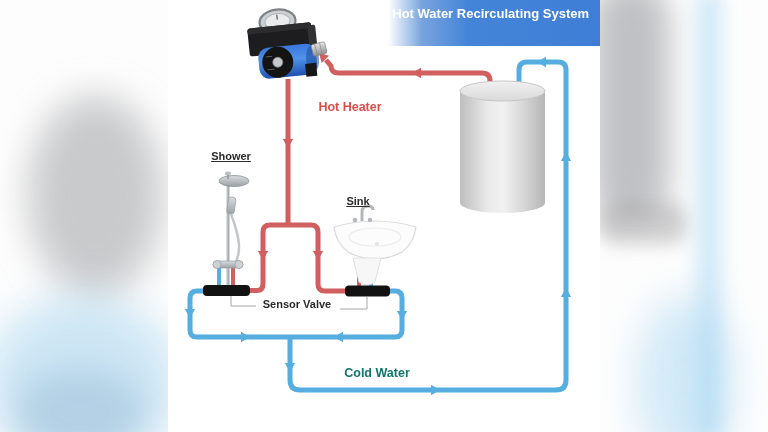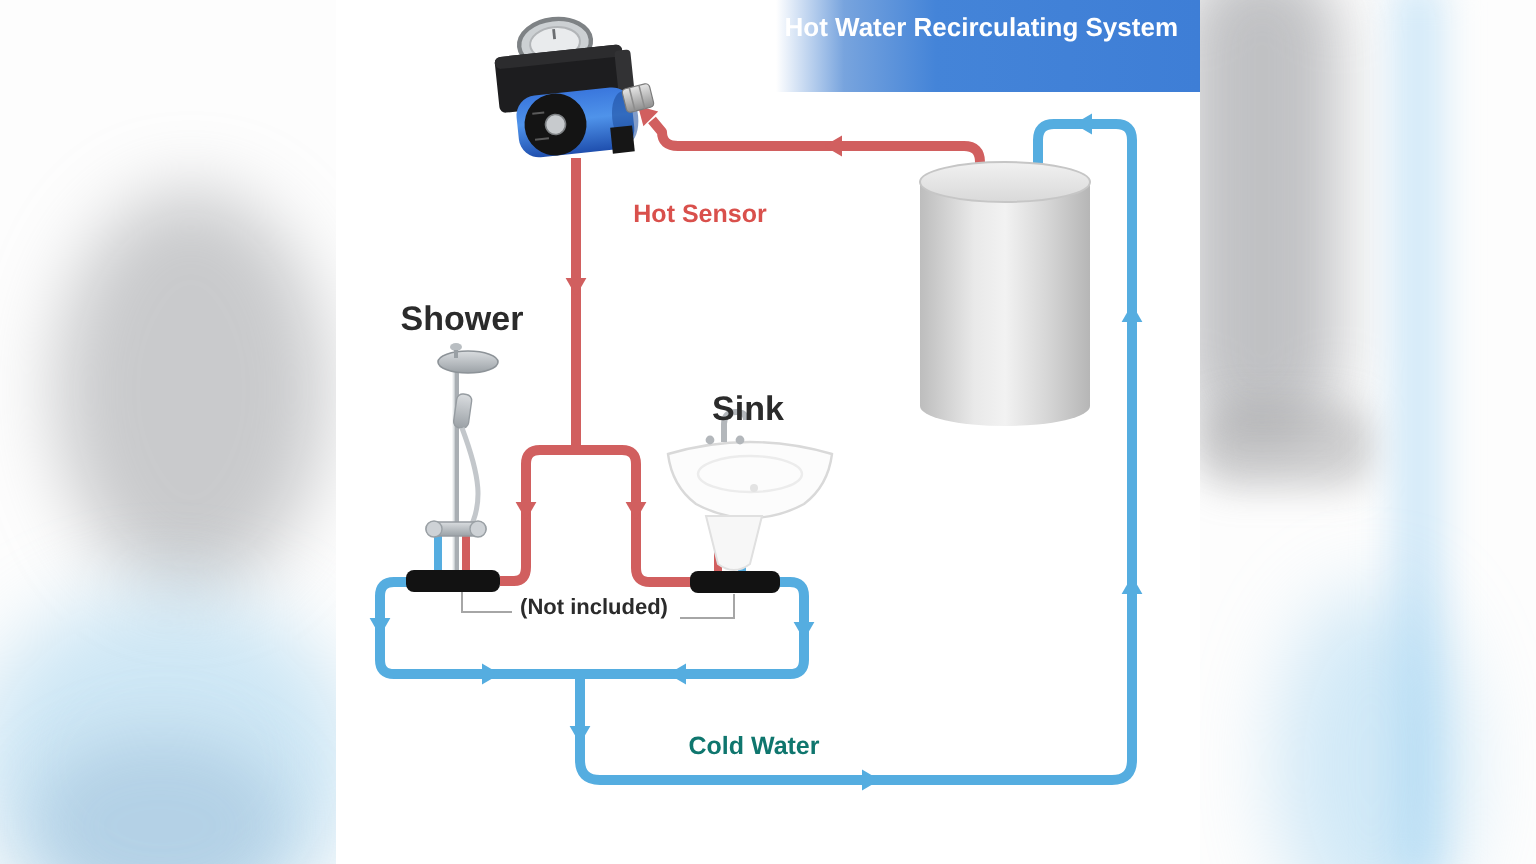--- a/index.html
+++ b/index.html
@@ -11,21 +11,21 @@
   .blob{position:absolute;border-radius:50%;}
   .card{position:absolute;left:168px;top:0;width:432px;height:432px;background:#ffffff;}
   .diagram-svg{position:absolute;left:0;top:0;width:768px;height:432px;}
   .banner{position:absolute;left:388px;top:0;width:212px;height:46px;box-sizing:border-box;
           padding:5px 11px 0 0;text-align:right;color:#ffffff;font-weight:bold;font-size:13px;
           line-height:17px;background:linear-gradient(90deg,rgba(110,160,225,0) 0px,
           rgba(96,148,216,.85) 34px,#4484d8 80px,#3e7ed6 100%);}
   .lbl{position:absolute;font-weight:bold;text-align:center;color:#2b2b2b;}
   .lbl-hot{color:#d9504c;font-size:12.5px;}
   .lbl-cold{color:#0f766e;font-size:12.5px;}
-  .lbl-fixture{font-size:17px;}
+  .lbl-fixture{font-size:11px;text-decoration:underline;}
   .lbl-tank{font-size:13px;}
   .lbl-valve{font-size:11px;line-height:13px;}
 </style>
 </head>
 <body>
 
 <div id="stage">
 
   <div class="bg-strip" id="bg-left">
     <div class="blob" style="left:28px;top:95px;width:135px;height:200px;background:rgba(150,152,156,.5);filter:blur(18px);"></div>
@@ -157,20 +157,20 @@
     <g stroke="#a6a6a6" stroke-width="1" fill="none">
       <path d="M231,296 L231,306 L256,306"></path>
       <path d="M367,297 L367,309 L340,309"></path>
     </g>
   </svg>
 
   <div class="banner">
     <div>Hot Water Recirculating System</div>
   </div>
 
-  <div class="lbl lbl-hot" style="left:316px;top:100px;width:68px;">Hot Sensor</div>
+  <div class="lbl lbl-hot" style="left:316px;top:100px;width:68px;">Hot Heater</div>
   <div class="lbl lbl-cold" style="left:343px;top:366px;width:68px;">Cold Water</div>
   <div class="lbl lbl-fixture" style="left:197px;top:150px;width:68px;">Shower</div>
-  <div class="lbl lbl-fixture" style="left:344px;top:195px;width:60px;">Sink</div>
+  <div class="lbl lbl-fixture" style="left:328px;top:195px;width:60px;">Sink</div>
   <div class="lbl lbl-valve" style="left:242px;top:298px;width:110px;">
-    <div>(Not included)</div>
+    <div>Sensor Valve</div>
   </div>
 </div>
 
 </body></html>

